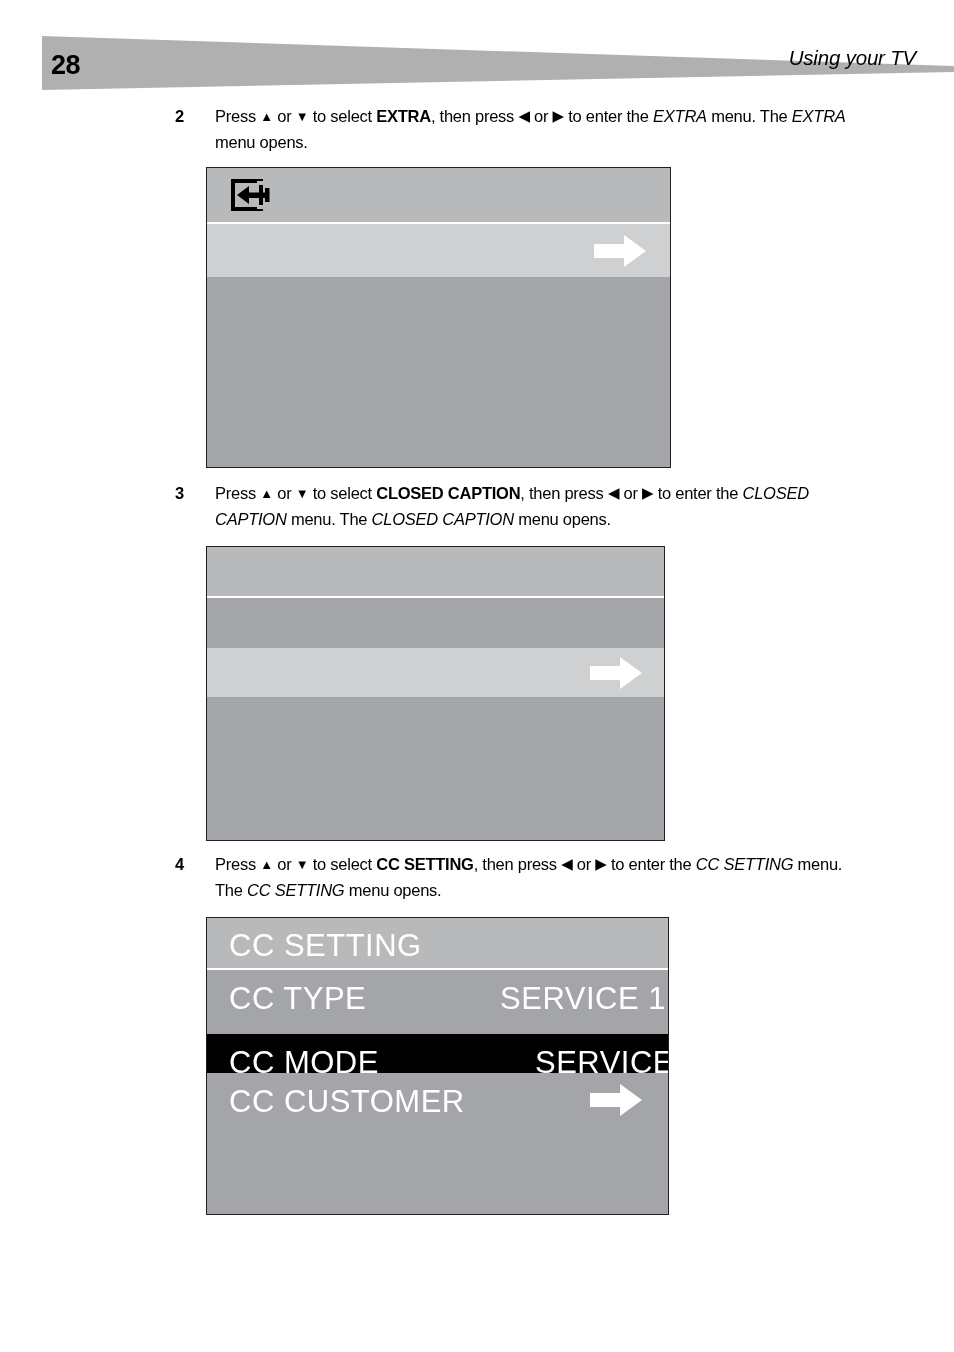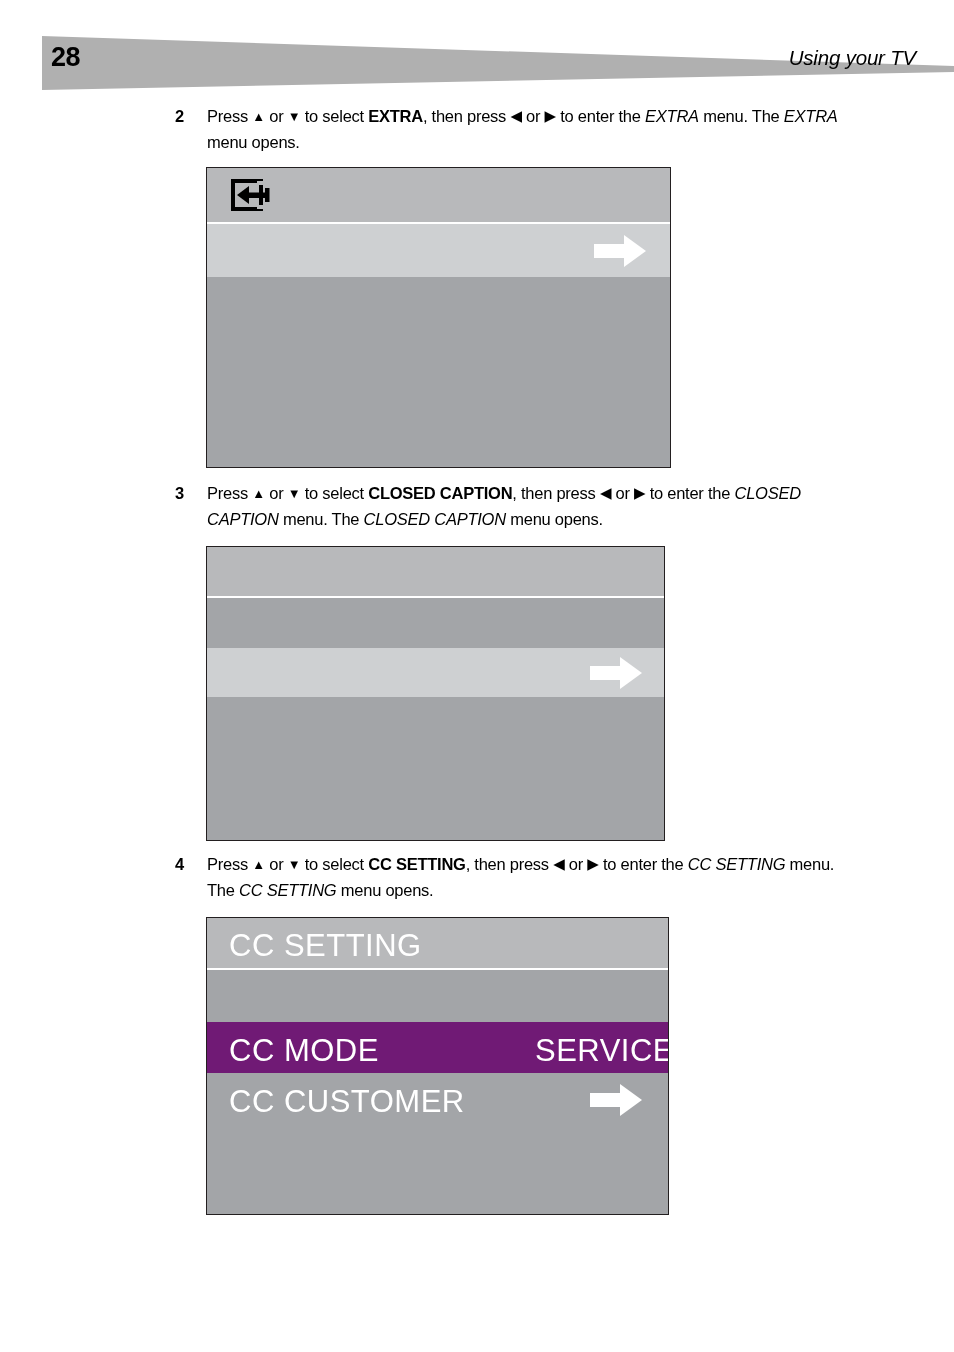--- a/index.html
+++ b/index.html
@@ -27,21 +27,21 @@
   .header-wedge {
     position: absolute;
     left: 0;
     top: 0;
     width: 954px;
     height: 100px;
   }
   .page-number {
     position: absolute;
     left: 51px;
-    top: 44px;
+    top: 52px;
     font-size: 27px;
     font-weight: bold;
     letter-spacing: -0.5px;
     line-height: 1;
     color: #000;
   }
   .header-title {
     position: absolute;
     right: 38px;
     top: 46px;
@@ -62,21 +62,21 @@
   .step-num {
     position: absolute;
     left: 0;
     top: 0;
     width: 22px;
     font-size: 16.5px;
     font-weight: bold;
     line-height: 26px;
   }
   .step-text {
-    margin-left: 32px;
+    margin-left: 40px;
     font-size: 16.5px;
     line-height: 26px;
     letter-spacing: -0.25px;
     text-align: left;
   }
   .step-text b { font-weight: bold; }
   .step-text i { font-style: italic; }
   .tri {
     display: inline-block;
     font-size: 13px;
@@ -200,22 +200,26 @@
   <div class="step-text"><span>Press </span><span class="tri">▲</span><span> or </span><span class="tri">▼</span><span> to select </span><b>CC SETTING</b><span>, then press </span><span class="tri tri-lr">◀</span><span> or </span><span class="tri tri-lr">▶</span><span> to enter the </span><i>CC SETTING</i><span> menu. The </span><i>CC SETTING</i><span> menu opens.</span></div>
 </div>
 
 <div class="osd" style="left:206px; top:917px; width:463px; height:298px; background:#a3a5a8;">
 
   <div class="osd-row" style="position:absolute; left:0; top:0; width:100%; height:50px; background:#b8b9bb;">
     <span class="osd-label" style="top:12px;">CC SETTING</span>
   </div>
   <div class="osd-rule" style="top:50px;"></div>
 
-
-  <div class="osd-row" style="position:absolute; left:0; top:104px; width:100%; height:51px; background:#701a75;">
+  <div class="osd-row" style="position:absolute; left:0; top:52px; width:100%; height:52px; background:#a3a5a8;">
+    <span class="osd-label" style="top:13px;">CC TYPE</span>
+    <span class="osd-value" style="top:13px;">SERVICE 1</span>
+  </div>
+
+  <div class="osd-row" style="position:absolute; left:0; top:116px; width:100%; height:51px; background:#000000;">
     <span class="osd-label" style="top:13px;">CC MODE</span>
     <span class="osd-value" style="top:13px; right:-6px;">SERVICE</span>
   </div>
 
   <div class="osd-row" style="position:absolute; left:0; top:155px; width:100%; height:52px; background:#a3a5a8;">
     <span class="osd-label" style="top:13px;">CC CUSTOMER</span>
     <span class="arrow" style="right:26px; top:11px;">
       <svg viewBox="0 0 52 32">
         <polygon points="0,9 30,9 30,0 52,16 30,32 30,23 0,23" fill="#ffffff"></polygon>
       </svg>

